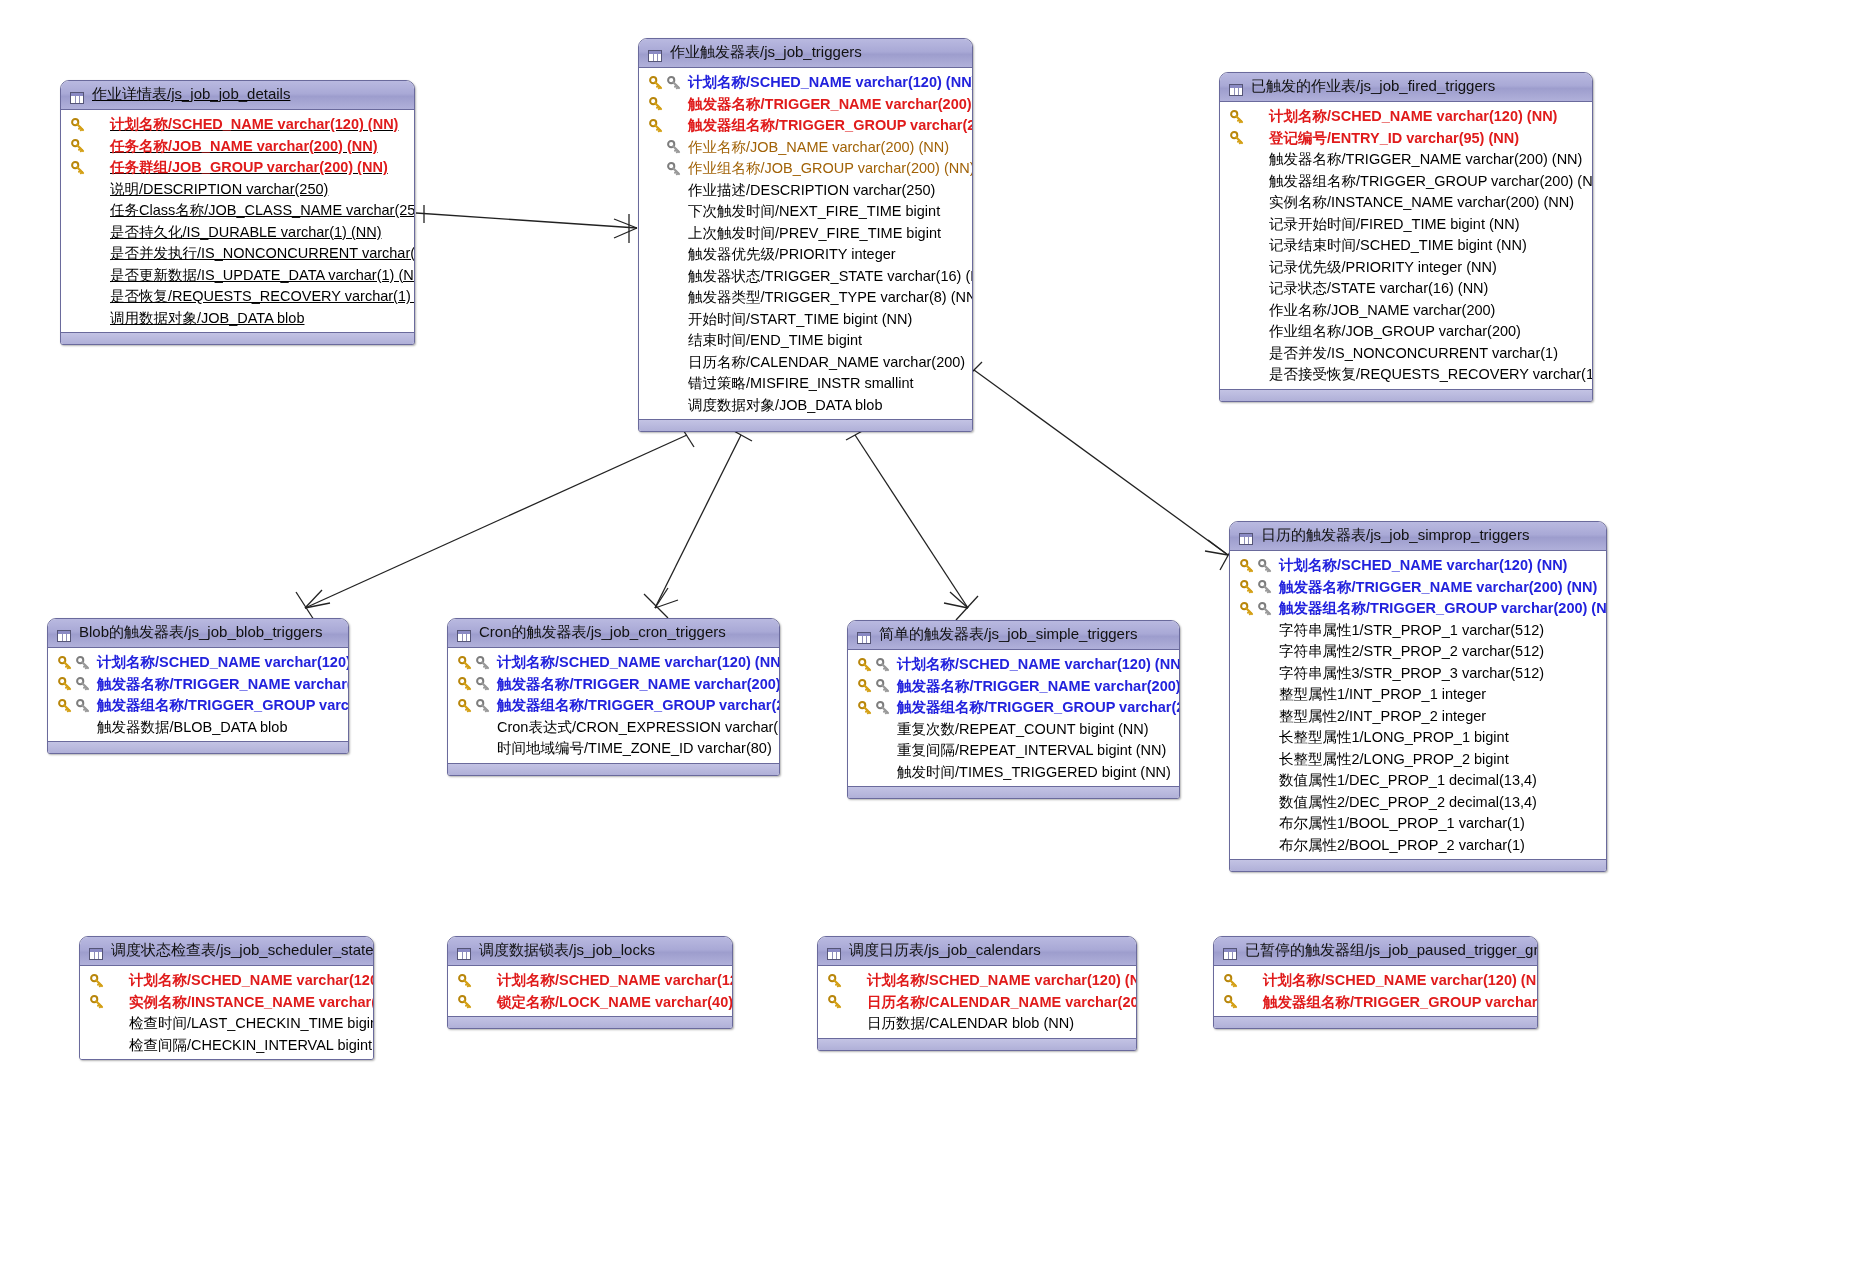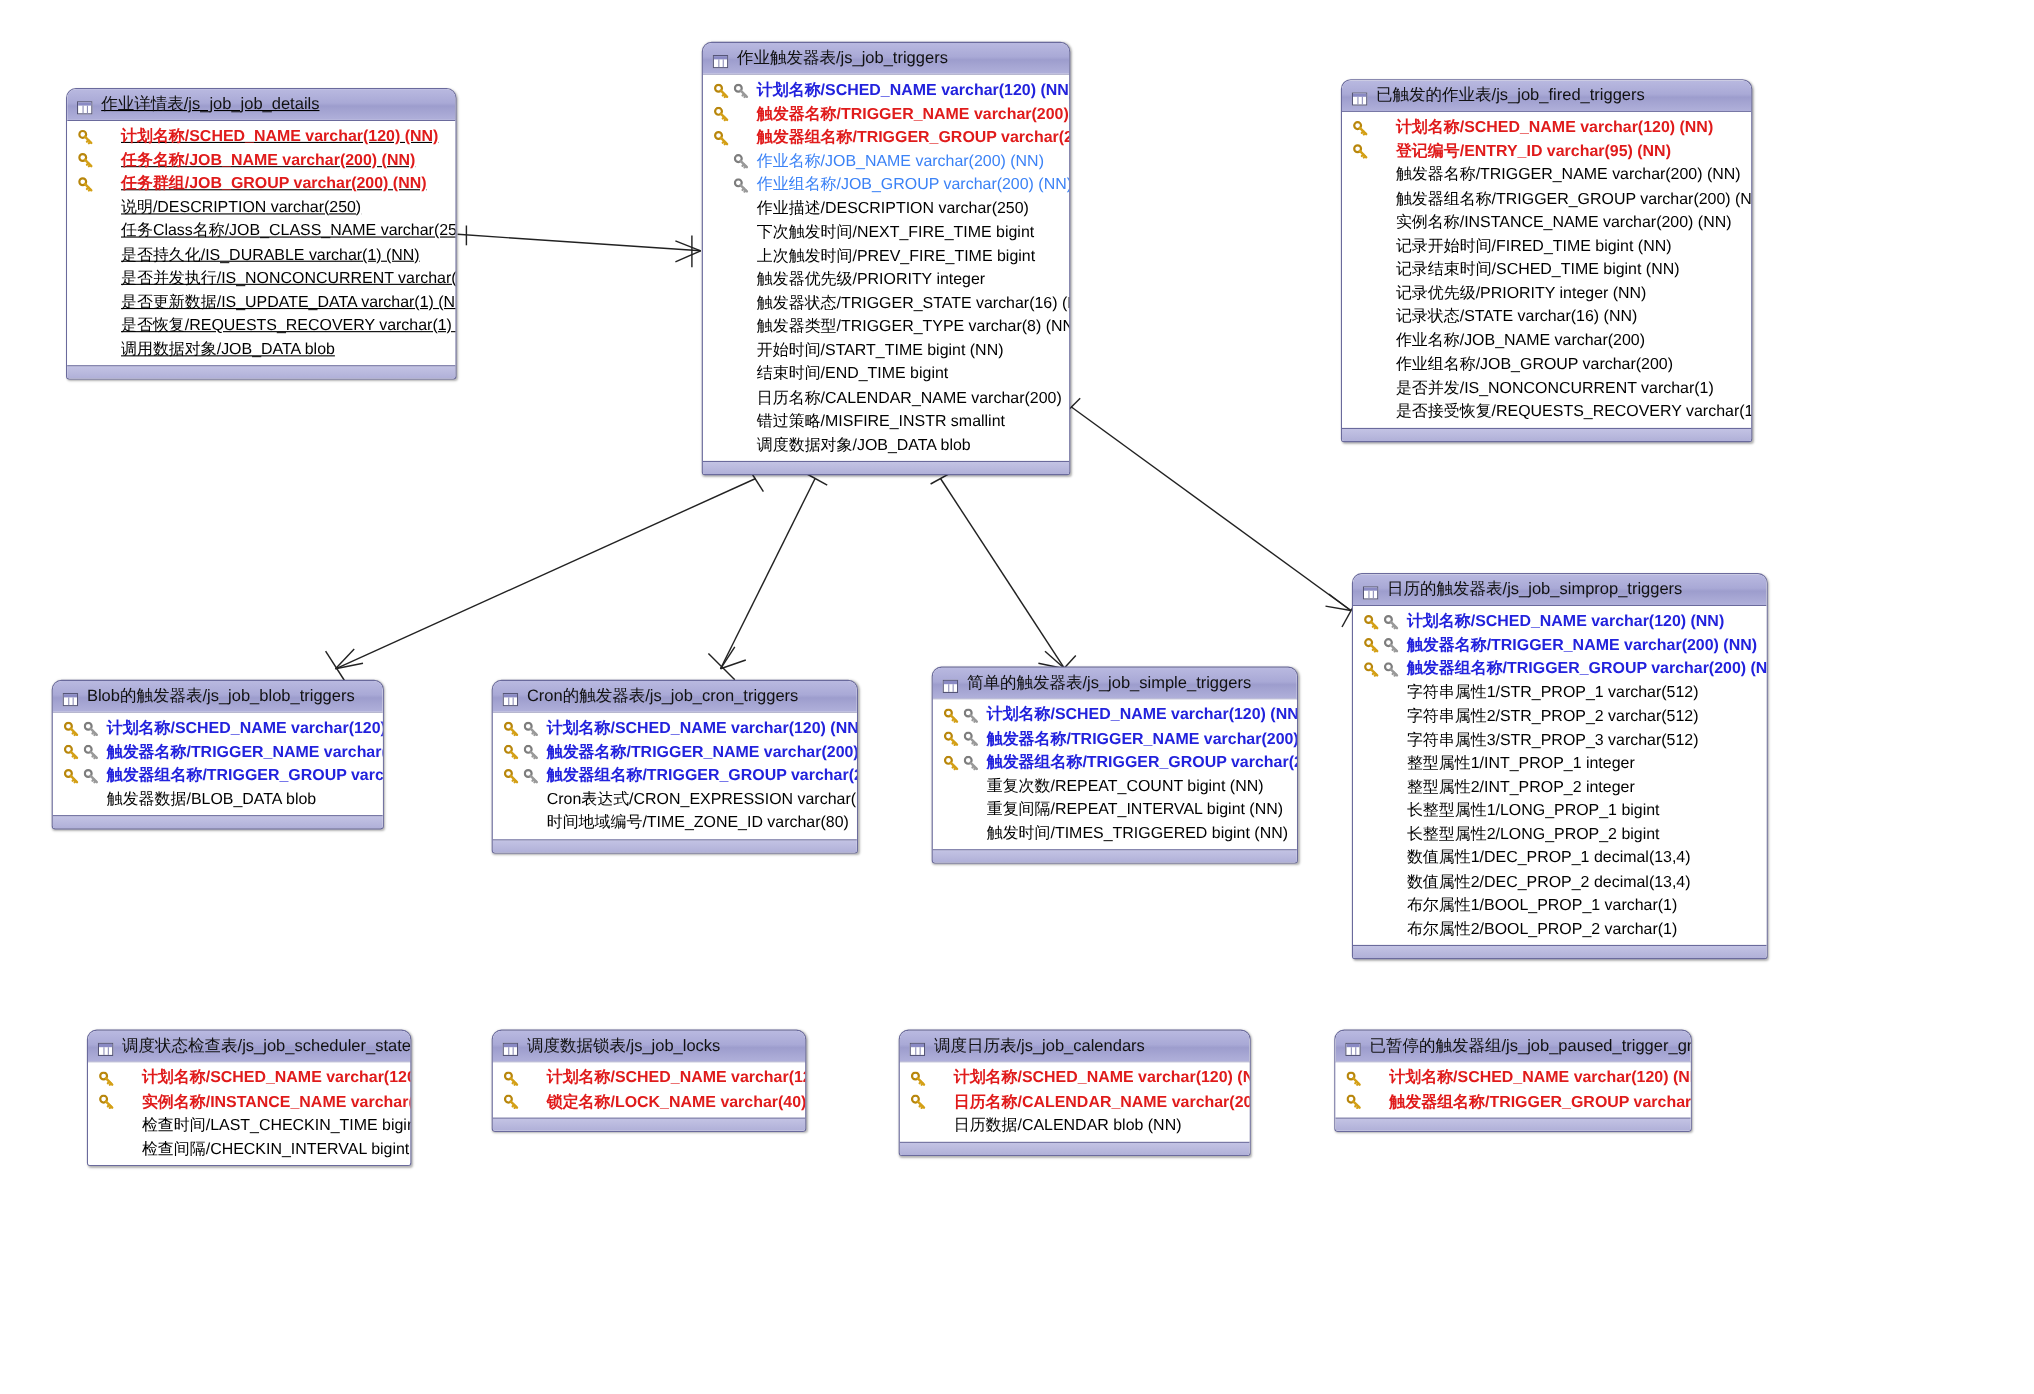--- a/index.html
+++ b/index.html
@@ -83,21 +83,21 @@
     width: 18px;
     height: 20px;
     display: inline-flex;
     align-items: center;
     justify-content: center;
   }
   .keyslot svg { display: block; }
   .attr-text { padding-left: 5px; }
   .pk  { color: #e01b1b; font-weight: bold; }
   .pkfk{ color: #2222dd; font-weight: bold; }
-  .fk  { color: #3b82f6; }
+  .fk  { color: #a16207; }
   .plain { color: #000000; }
   .entity-footer {
     height: 12px;
     background: linear-gradient(to bottom, #c3c3e4 0%, #b0b0d8 100%);
     border-top: 1px solid #6a6a9c;
   }
 </style>
 </head>
 <body>
 
@@ -708,21 +708,21 @@
           <span class="attr-text plain">Cron表达式/CRON_EXPRESSION varchar(120) (NN)</span>
         </div>
         <div class="attr">
           <span class="keyslot"></span>
           <span class="keyslot"></span>
           <span class="attr-text plain">时间地域编号/TIME_ZONE_ID varchar(80)</span>
         </div>
       </div>
     <div class="entity-footer"></div>
     </div>
-    <div class="entity" style="left: 847px; top: 606px; width: 333px;">
+    <div class="entity" style="left: 847px; top: 620px; width: 333px;">
       <div class="entity-title">
         <span class="tbl-icon"></span>
         <span>简单的触发器表/js_job_simple_triggers</span>
       </div>
       <div class="entity-body">
         <div class="attr">
           <span class="keyslot">
             <svg width="14" height="14" viewBox="0 0 14 14" aria-hidden="true">
               <circle cx="4.2" cy="4.2" r="3.1" fill="none" stroke="#b8860b" stroke-width="2"></circle>
               <path d="M6.2 6.2 L12 12" stroke="#d4a017" stroke-width="2.2" stroke-linecap="round"></path>

